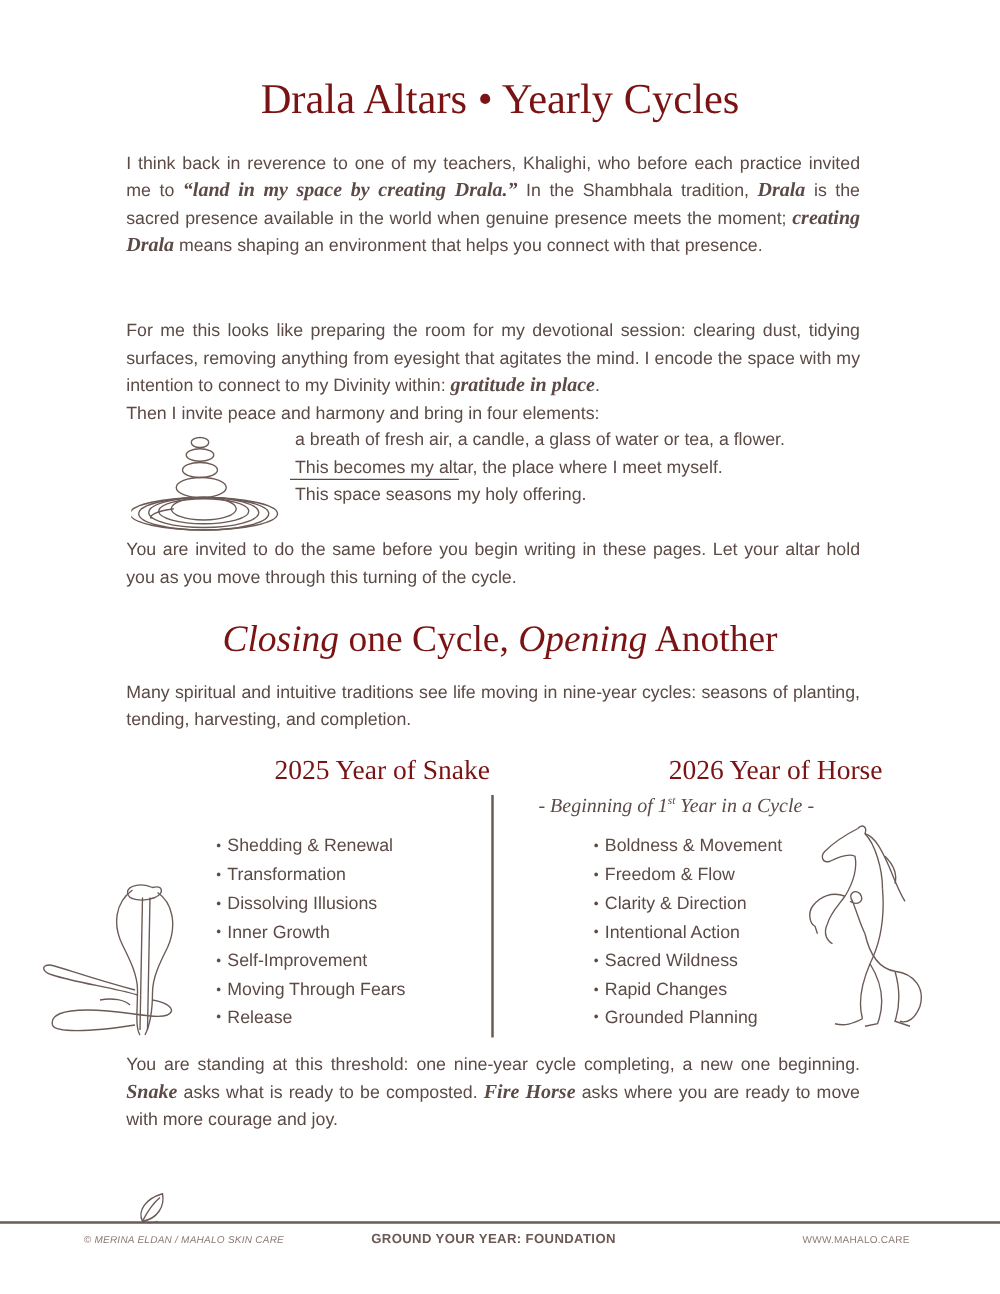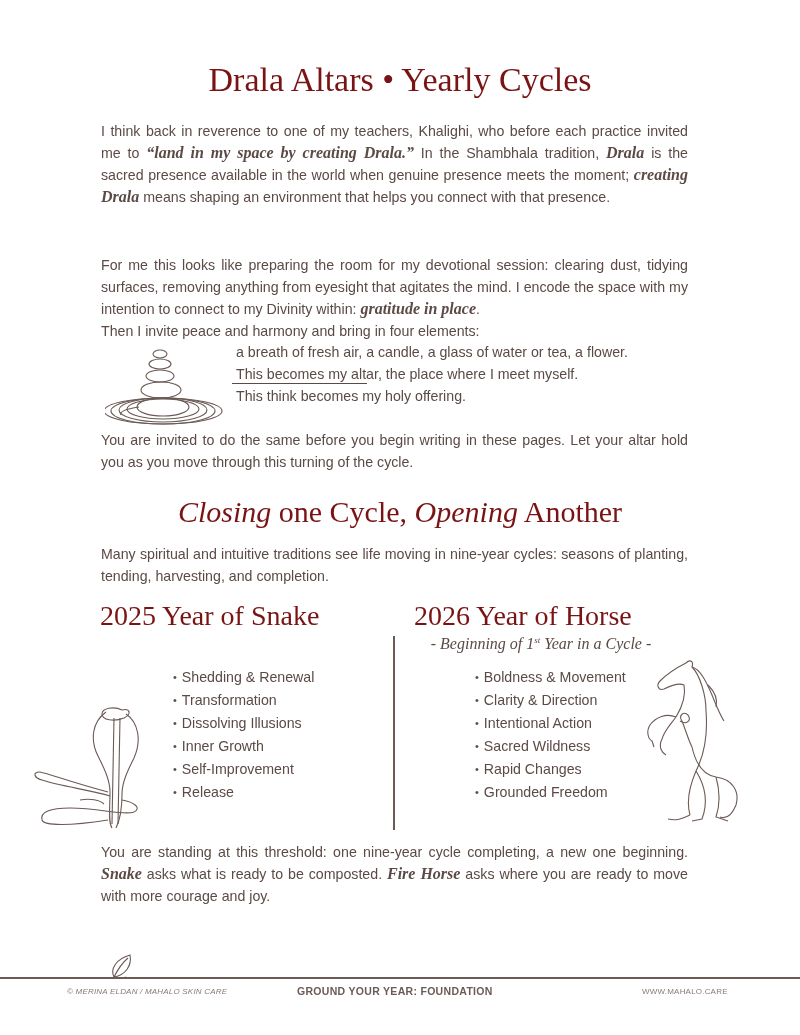--- a/index.html
+++ b/index.html
@@ -26,21 +26,21 @@
   .altar-lines div { white-space: nowrap; }
   .altar-rule { position: absolute; left: 232px; top: 383px; width: 135px; height: 1px; background: #5b4a45; }
   .p3 { top: 429px; }
   .h2 {
     position: absolute; left: 0; width: 800px; top: 492px; text-align: center;
     color: #7a1414; font-size: 30px; line-height: 40px;
   }
   .h2 i { font-style: italic; }
   .p4 { top: 543px; }
   .col-title {
-    position: absolute; text-align: left; color: #7a1414; font-size: 28px; line-height: 28px;
+    position: absolute; text-align: right; color: #7a1414; font-size: 22px; line-height: 28px;
   }
   .col-sub {
     position: absolute; text-align: center; color: #5b4a45; font-size: 16px; line-height: 22px; font-style: italic;
   }
   .col-sub sup { font-size: 9px; }
   .bullets { position: absolute; margin: 0; padding: 0; list-style: none; color: #5b4a45; font-size: 14.2px; line-height: 21.9px; }
   .bullets li { white-space: nowrap; }
   .bullets li::before { content: "\2022"; margin-right: 5px; font-size: 11px; position: relative; top: -1px; }
   .divider { position: absolute; left: 393px; top: 636px; width: 2px; height: 194px; background: #6b5a55; }
   .p5 { top: 841px; }
@@ -78,21 +78,21 @@
     <ellipse cx="58" cy="64" rx="36" ry="10"></ellipse>
     <ellipse cx="58" cy="65" rx="44" ry="12"></ellipse>
     <ellipse cx="58" cy="66" rx="52" ry="13"></ellipse>
     <ellipse cx="58" cy="66" rx="59" ry="13"></ellipse>
   </svg>
   <div class="altar-rule"></div>
 
   <div class="altar-lines sans">
     <div>a breath of fresh air, a candle, a glass of water or tea, a flower.</div>
     <div>This becomes my altar, the place where I meet myself.</div>
-    <div>This think becomes my holy offering.</div>
+    <div>This space seasons my holy offering.</div>
   </div>
 
   <p class="para p3 sans" style="margin:0;">You are invited to do the same before you begin writing in these pages. Let your altar hold you as you move through this turning of the cycle.</p>
 
   <h2 class="h2 serif" style="margin:0; font-weight:normal;">
     <i>Closing</i><span> one Cycle, </span><i>Opening</i><span> Another</span>
   </h2>
 
   <p class="para p4 sans" style="margin:0;">Many spiritual and intuitive traditions see life moving in nine-year cycles: seasons of planting, tending, harvesting, and completion.</p>
 
@@ -109,37 +109,39 @@
     <path d="M92 100 C104 102 112 108 104 112 C94 116 70 108 40 108 C20 108 10 112 12 120 C14 126 40 126 78 120"></path>
     <path d="M50 100 C60 98 70 100 74 104"></path>
   </svg>
 
   <ul class="bullets sans" style="left:173px; top:667px;">
     <li>Shedding &amp; Renewal</li>
     <li>Transformation</li>
     <li>Dissolving Illusions</li>
     <li>Inner Growth</li>
     <li>Self-Improvement</li>
+    <li>Moving Through Fears</li>
     <li>Release</li>
   </ul>
 
   <div class="divider"></div>
 
   <div class="col-title serif" style="left:414px; width:292px; top:602px;">2026 Year of Horse</div>
   <div class="col-sub serif" style="left:395px; width:292px; top:629px;">
     <span>- Beginning of 1</span><sup>st</sup><span> Year in a Cycle -</span>
   </div>
 
   <ul class="bullets sans" style="left:475px; top:667px;">
     <li>Boldness &amp; Movement</li>
+    <li>Freedom &amp; Flow</li>
     <li>Clarity &amp; Direction</li>
     <li>Intentional Action</li>
     <li>Sacred Wildness</li>
     <li>Rapid Changes</li>
-    <li>Grounded Freedom</li>
+    <li>Grounded Planning</li>
   </ul>
 
   <svg class="line-art" style="left:636px; top:655px;" width="110" height="172" viewBox="0 0 110 172">
     <path d="M50 8 C42 12 32 18 24 26 C20 30 22 36 28 34 C36 30 44 28 48 30 C50 40 46 52 40 62"></path>
     <path d="M50 8 C54 4 58 6 56 12 C64 20 70 40 70 56"></path>
     <path d="M56 12 C64 14 70 26 76 40 C80 50 84 60 88 66"></path>
     <path d="M40 62 C30 58 20 62 14 70 C10 76 12 84 16 86 L18 92"></path>
     <path d="M40 62 C34 70 28 76 26 84 C22 92 26 98 30 100"></path>
     <path d="M44 66 C50 70 56 66 52 60 C48 56 42 60 46 66 C50 76 52 84 56 92"></path>
     <path d="M70 56 C72 80 68 100 60 116 C54 130 50 146 54 160"></path>

